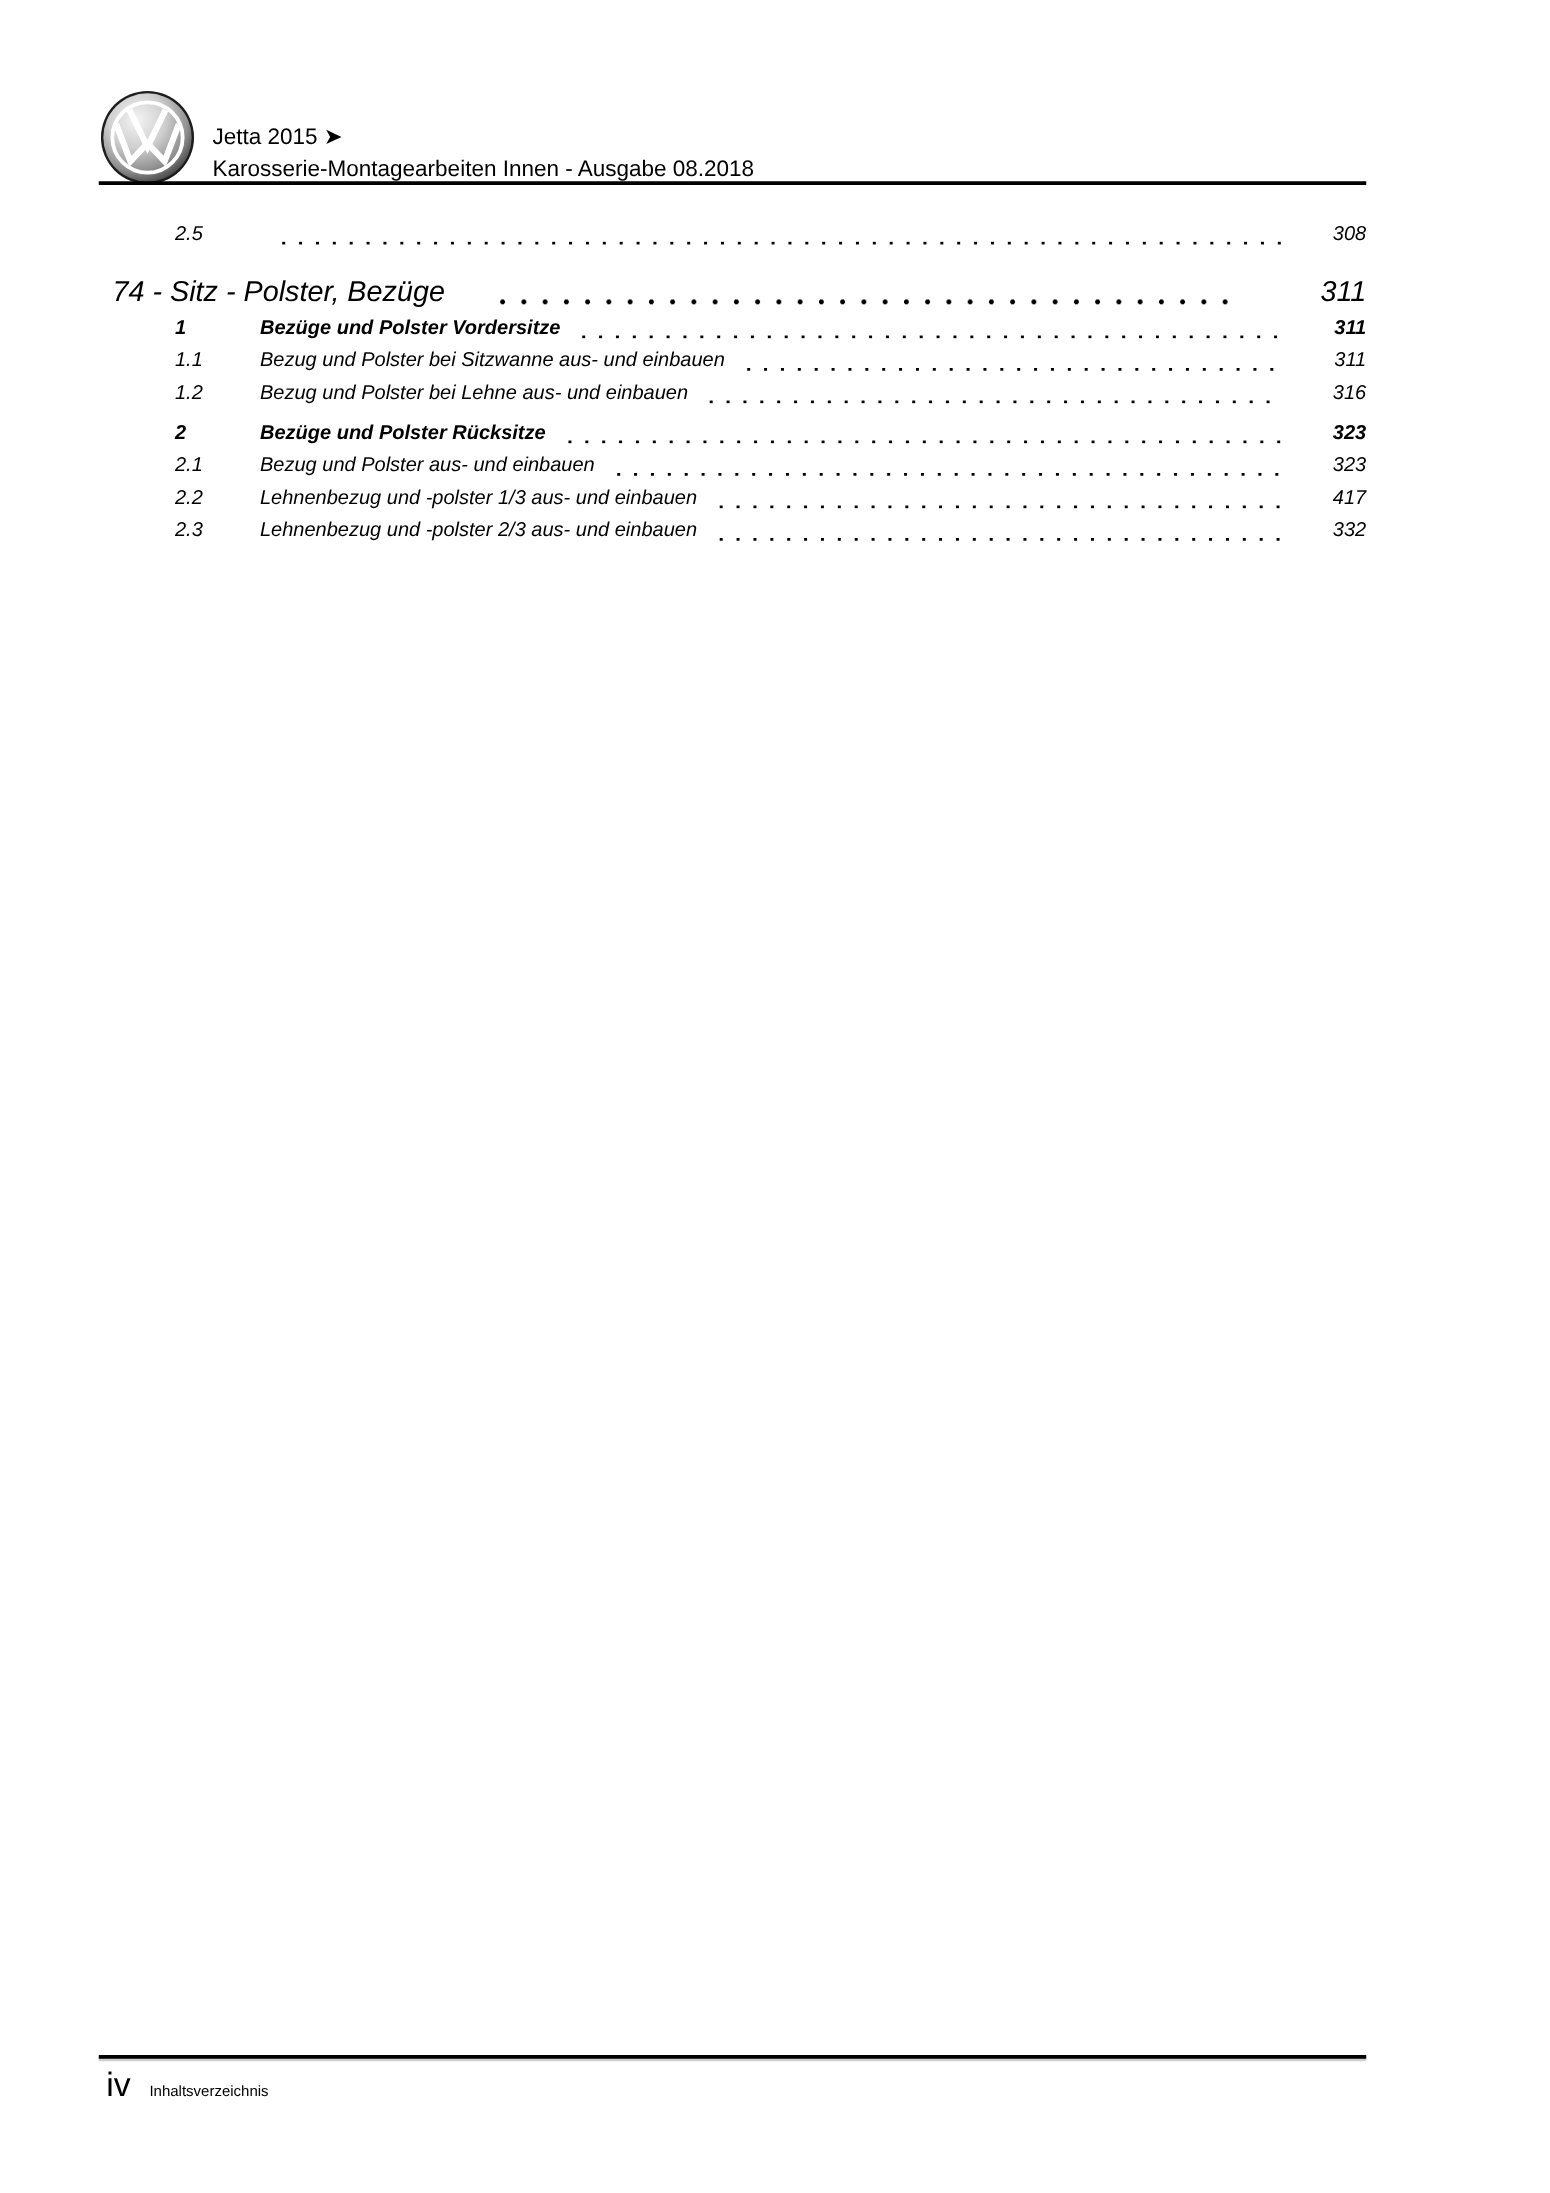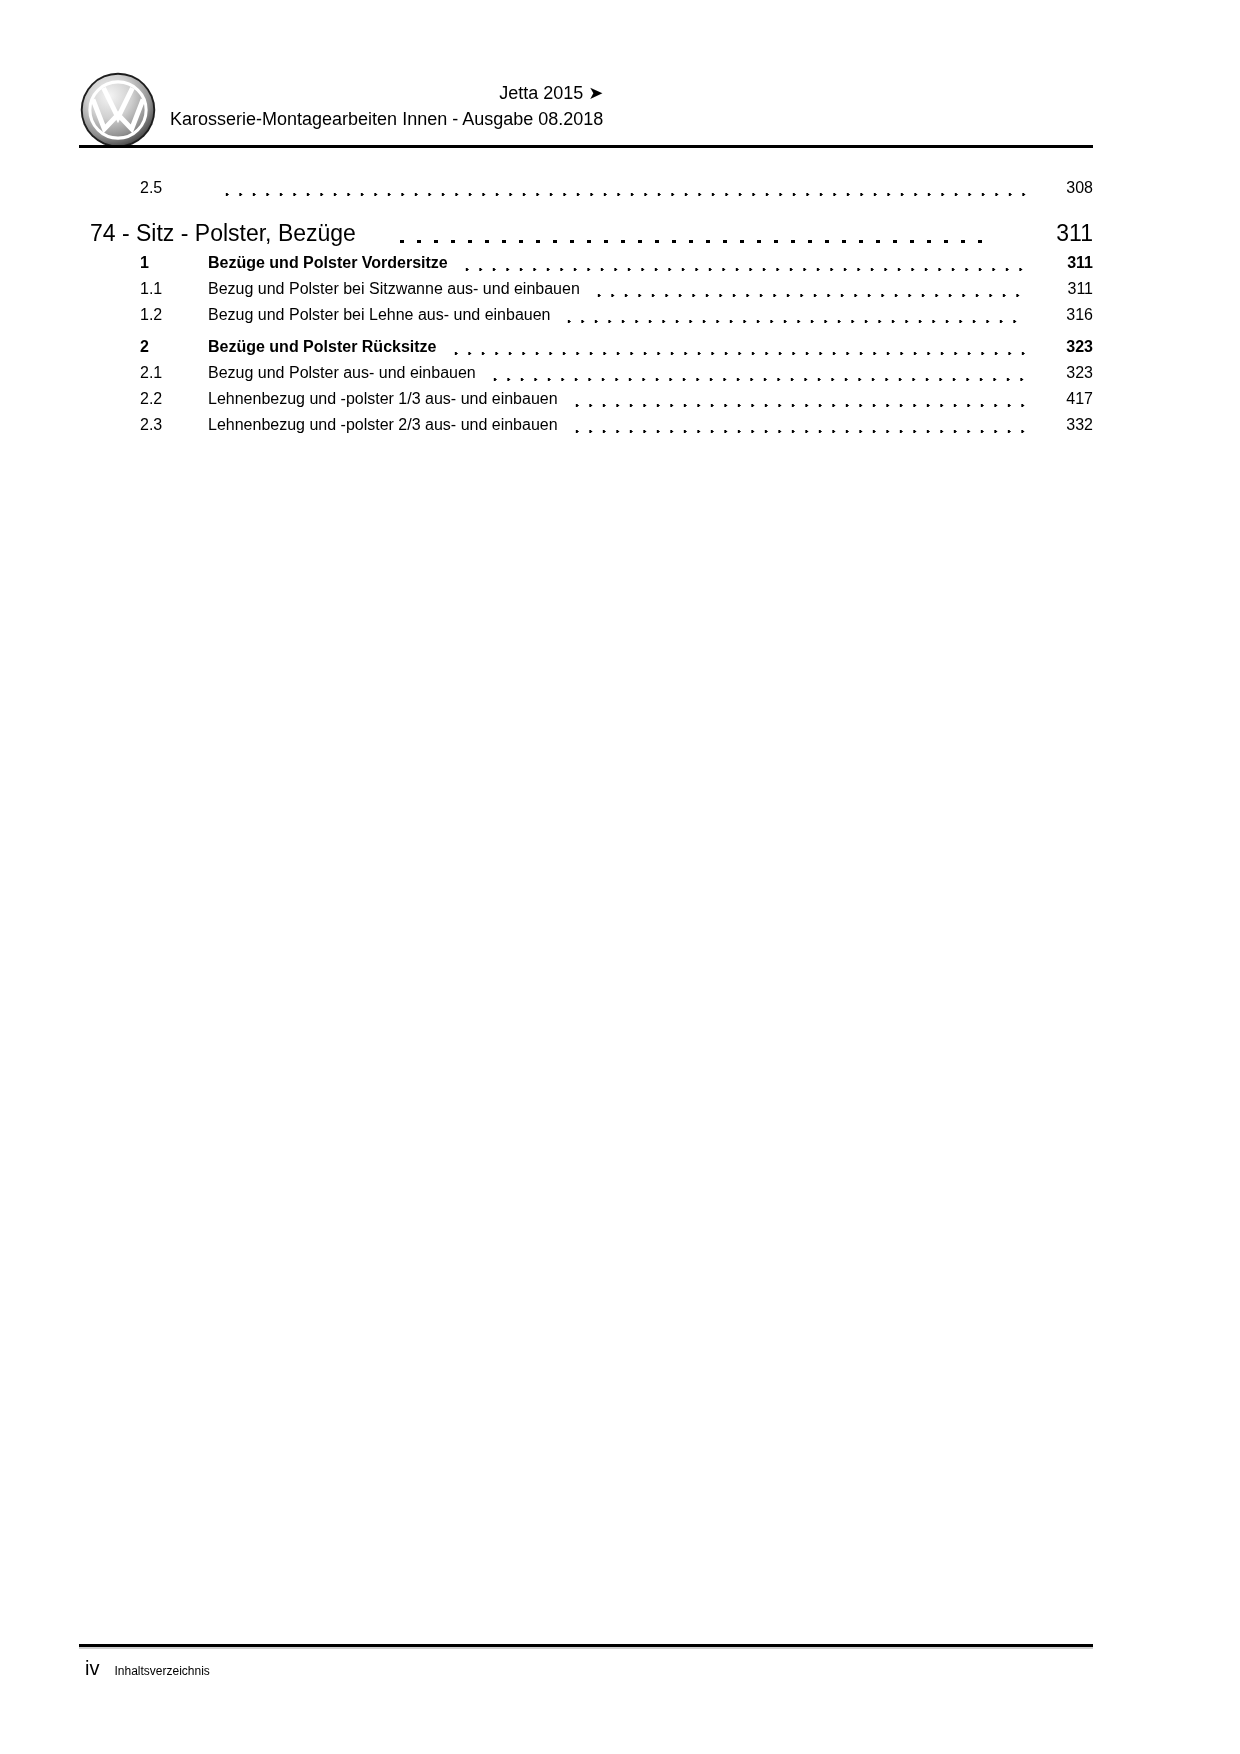--- a/index.html
+++ b/index.html
@@ -6,30 +6,30 @@
   .page {
     position:relative; width:1240px; height:1754px;
     background:#ffffff; color:#000;
     font-family:"Liberation Sans", sans-serif;
     overflow:hidden;
   }
 
   
   .logo { position:absolute; left:79px; top:72px; width:78px; height:76px; }
   .logo svg { width:100%; height:100%; display:block; }
-  .header-text { position:absolute; left:170px; top:80px; font-size:18px; line-height:26px; white-space:nowrap;text-align:right; }
+  .header-text { position:absolute; left:170px; top:96px; font-size:18px; line-height:26px; white-space:nowrap; }
   .header-rule { position:absolute; left:79px; top:145px; width:1014px; height:3px; background:#000; }
 
   
   .toc { position:absolute; left:0; top:148px; width:1240px; }
 
   .toc-row {
     display:flex; align-items:center;
     margin-left:140px; width:953px;
-    font-size:16px; line-height:26px; white-space:nowrap;
+    font-size:16px; line-height:26px; white-space:nowrap;font-style:italic;
   }
   .toc-row.row-first { margin-top:27px; }
   .toc-row.bold { font-weight:bold; }
   .toc-row.pre-gap { margin-top:6px; }
 
   .toc-row .num { flex:0 0 68px; }
   .toc-row .title { flex:0 0 auto; }
   .leader {
     flex:1 1 auto; align-self:flex-end;
     height:5px; min-width:20px;
@@ -48,21 +48,21 @@
   .chapter .leader {
     height:7px; margin:0 12px 5px 15px;
     background-image: radial-gradient(circle 1.9px at 8px 50%, #000 96%, rgba(0,0,0,0) 100%);
     background-size:17px 7px;
   }
   .chapter .page-no { min-width:48px; }
 
   
   .footer-rule { position:absolute; left:79px; top:1644px; width:1014px; height:3px; background:#000; box-shadow:0 2px 0 #cfcfcf; }
   .footer-text { position:absolute; left:85px; top:1651px; display:flex; align-items:baseline; gap:15px; }
-  .footer-page { font-size:20px; line-height:34px; }
+  .footer-page { font-size:27px; line-height:34px; }
   .footer-label { font-size:12px; }
 </style>
 </head>
 <body>
 
 <div class="page">
 
   <div>
     <div class="logo">
       <svg viewBox="0 0 100 100" aria-hidden="true">

